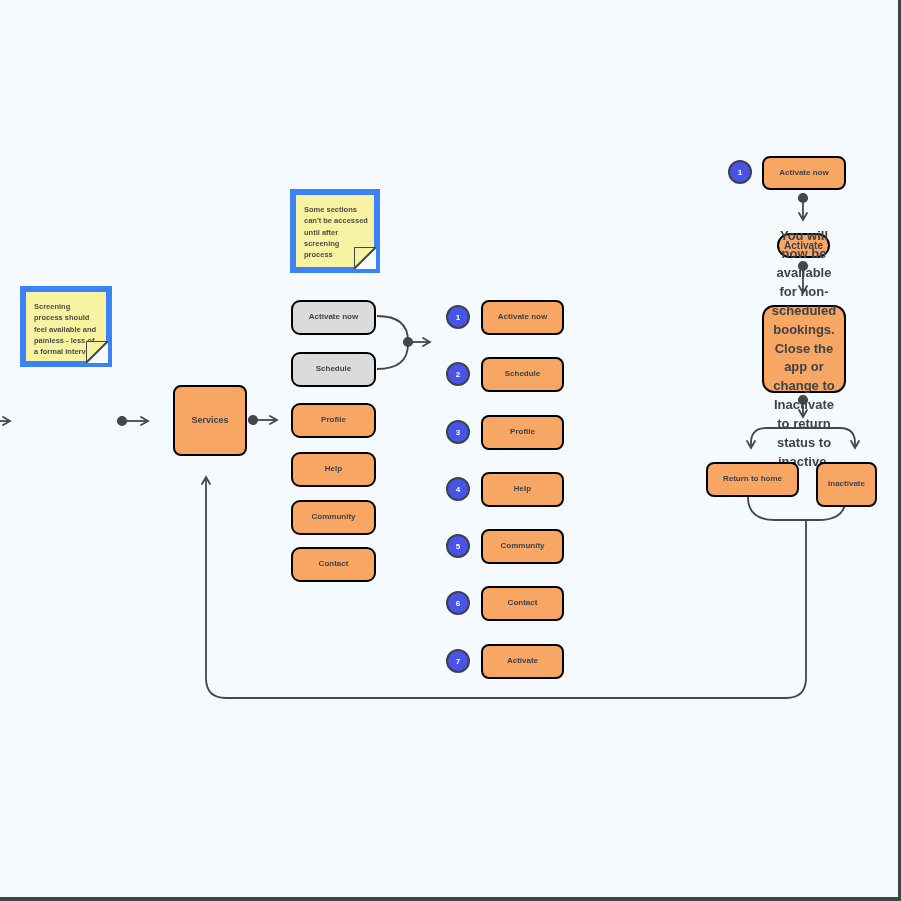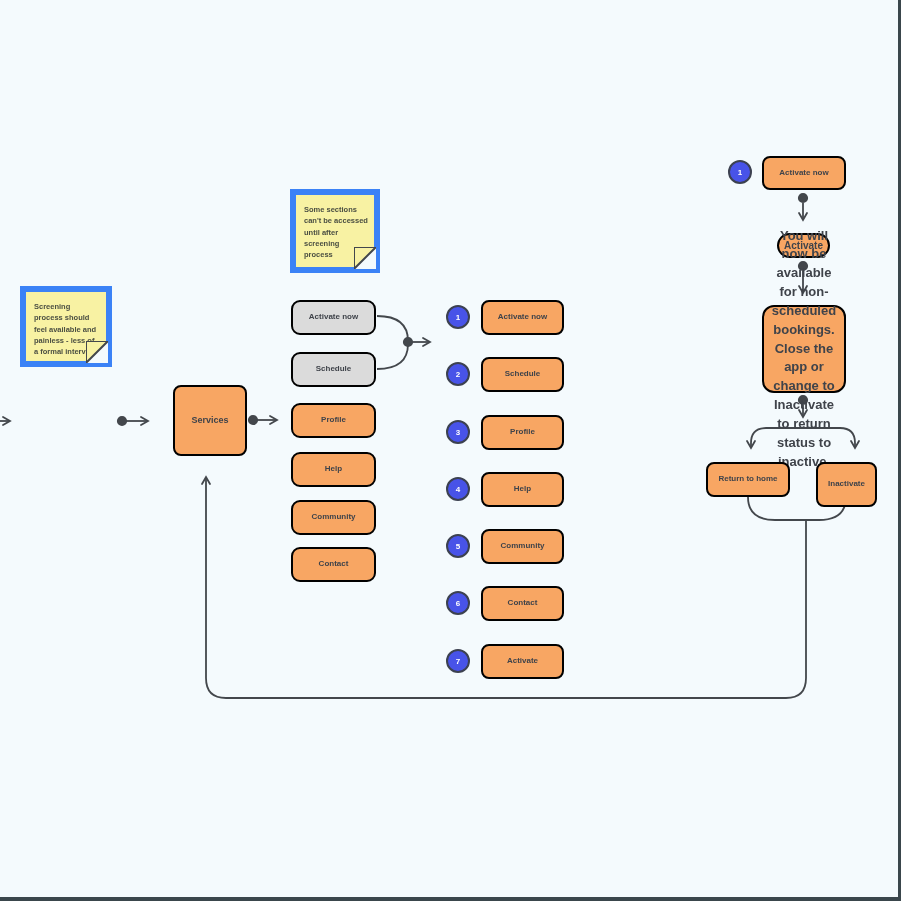--- a/index.html
+++ b/index.html
@@ -180,20 +180,20 @@
   </div>
 
   <div class="node orange pill small-t" style="left:777px; top:233px; width:53px; height:25px;">
     <span>Activate</span>
   </div>
 
   <div class="node orange r12 msg" style="left:762px; top:305px; width:84px; height:88px;">
     <span>You will now be available for non-scheduled bookings. Close the app or change to Inactivate to return status to inactive.</span>
   </div>
 
-  <div class="node orange r8" style="left:706px; top:462px; width:84px; height:35px;">
+  <div class="node orange r8" style="left:706px; top:462px; width:93px; height:35px;">
     <span>Return to home</span>
   </div>
   <div class="node orange r8" style="left:816px; top:462px; width:61px; height:45px;">
     <span>Inactivate</span>
   </div>
 
 </div>
 
 </body></html>

